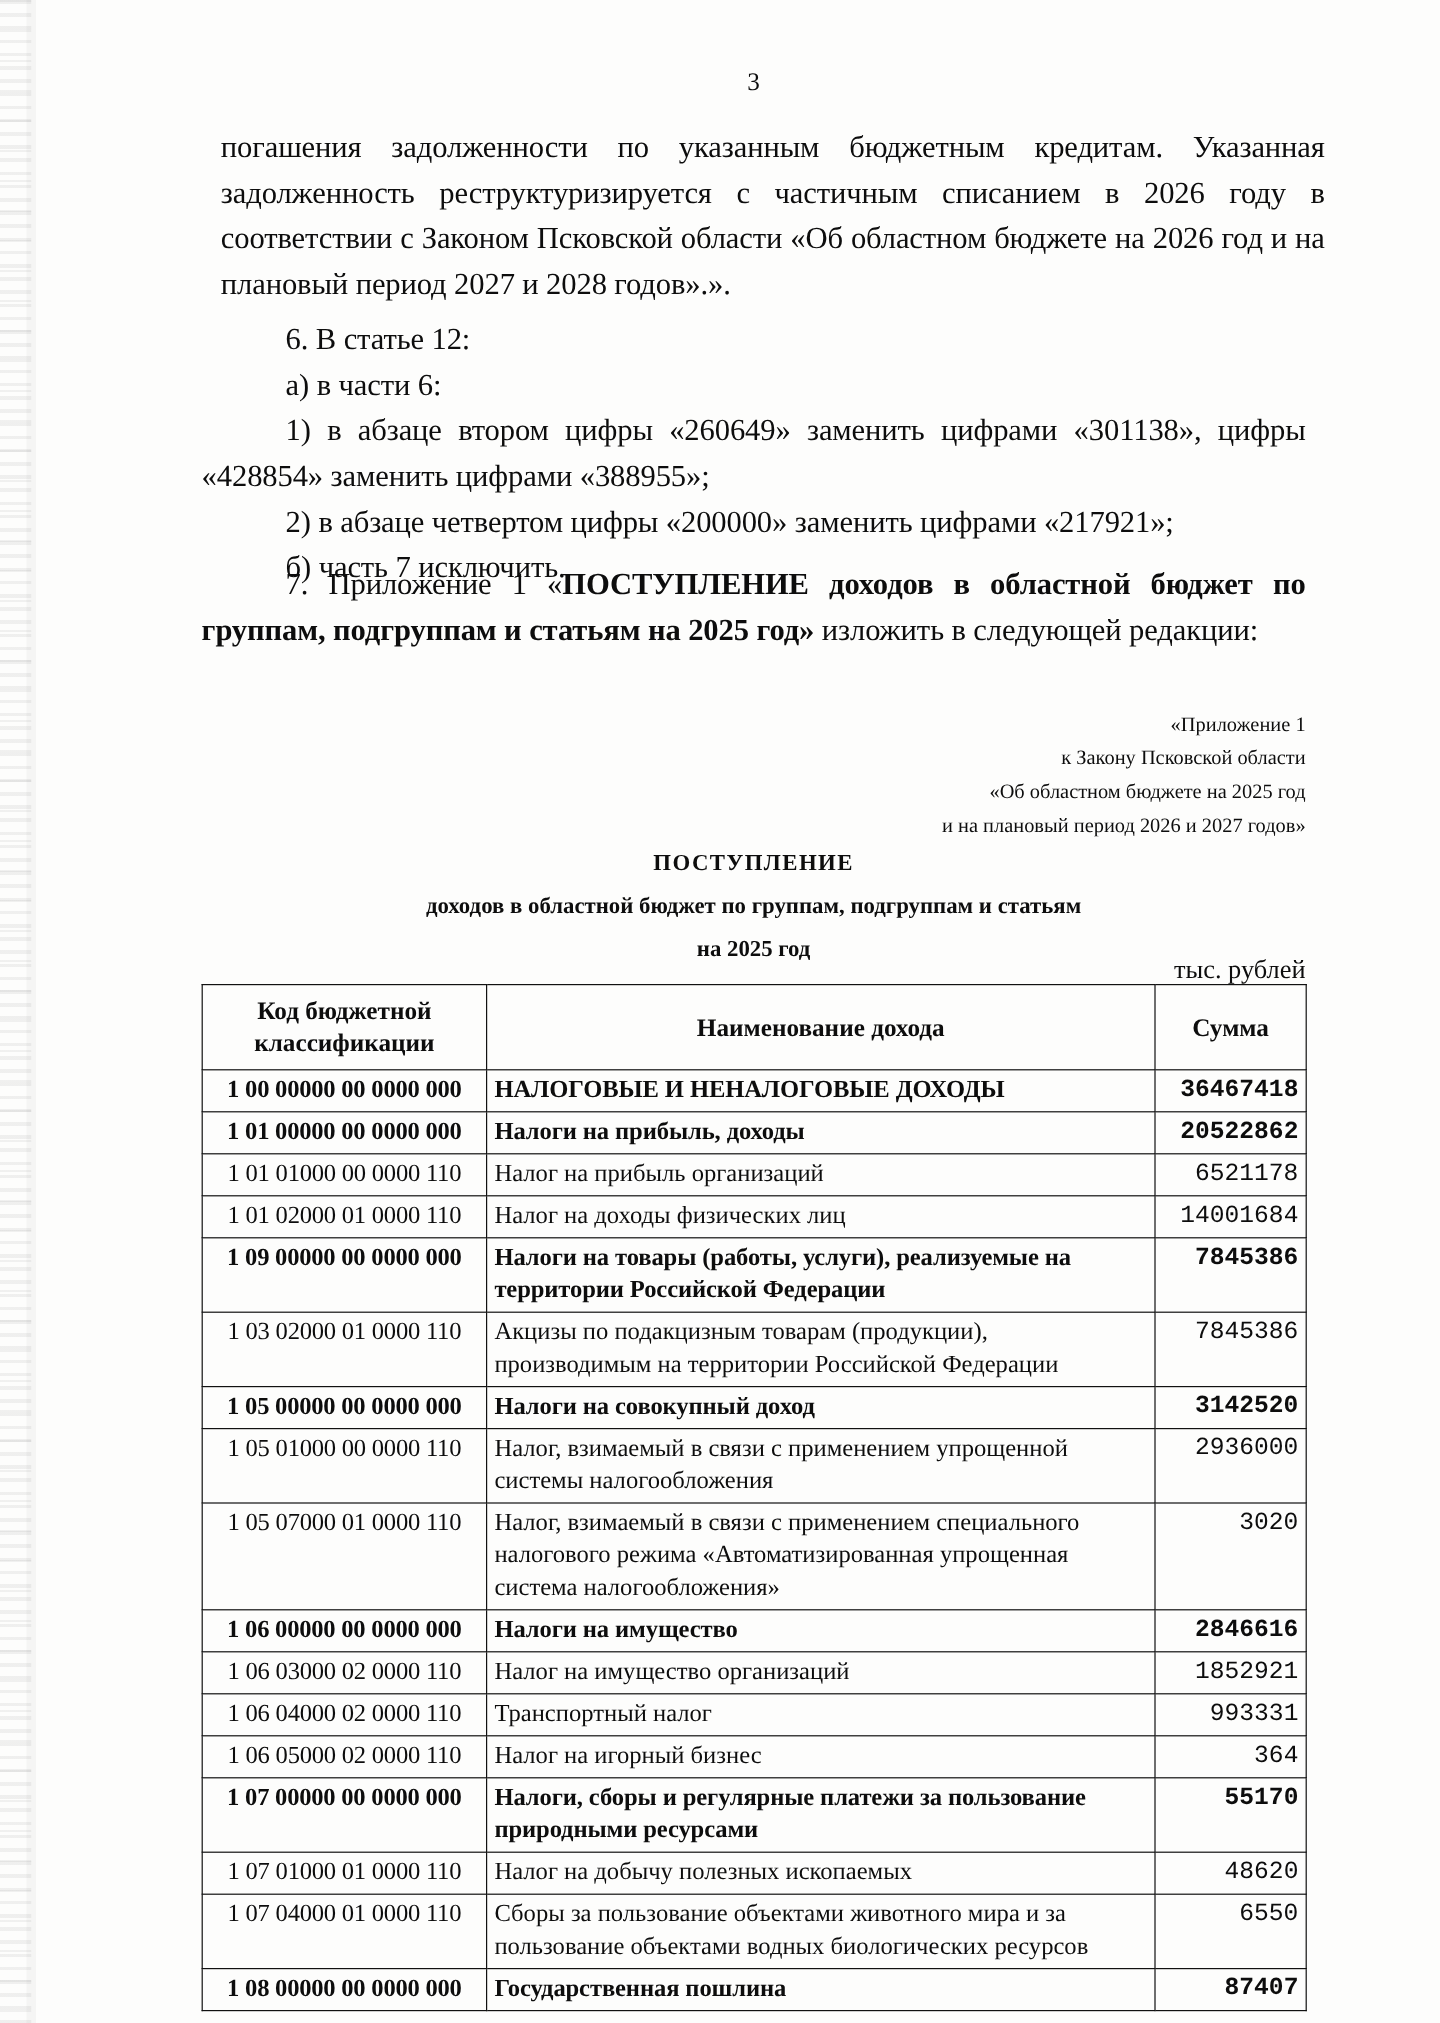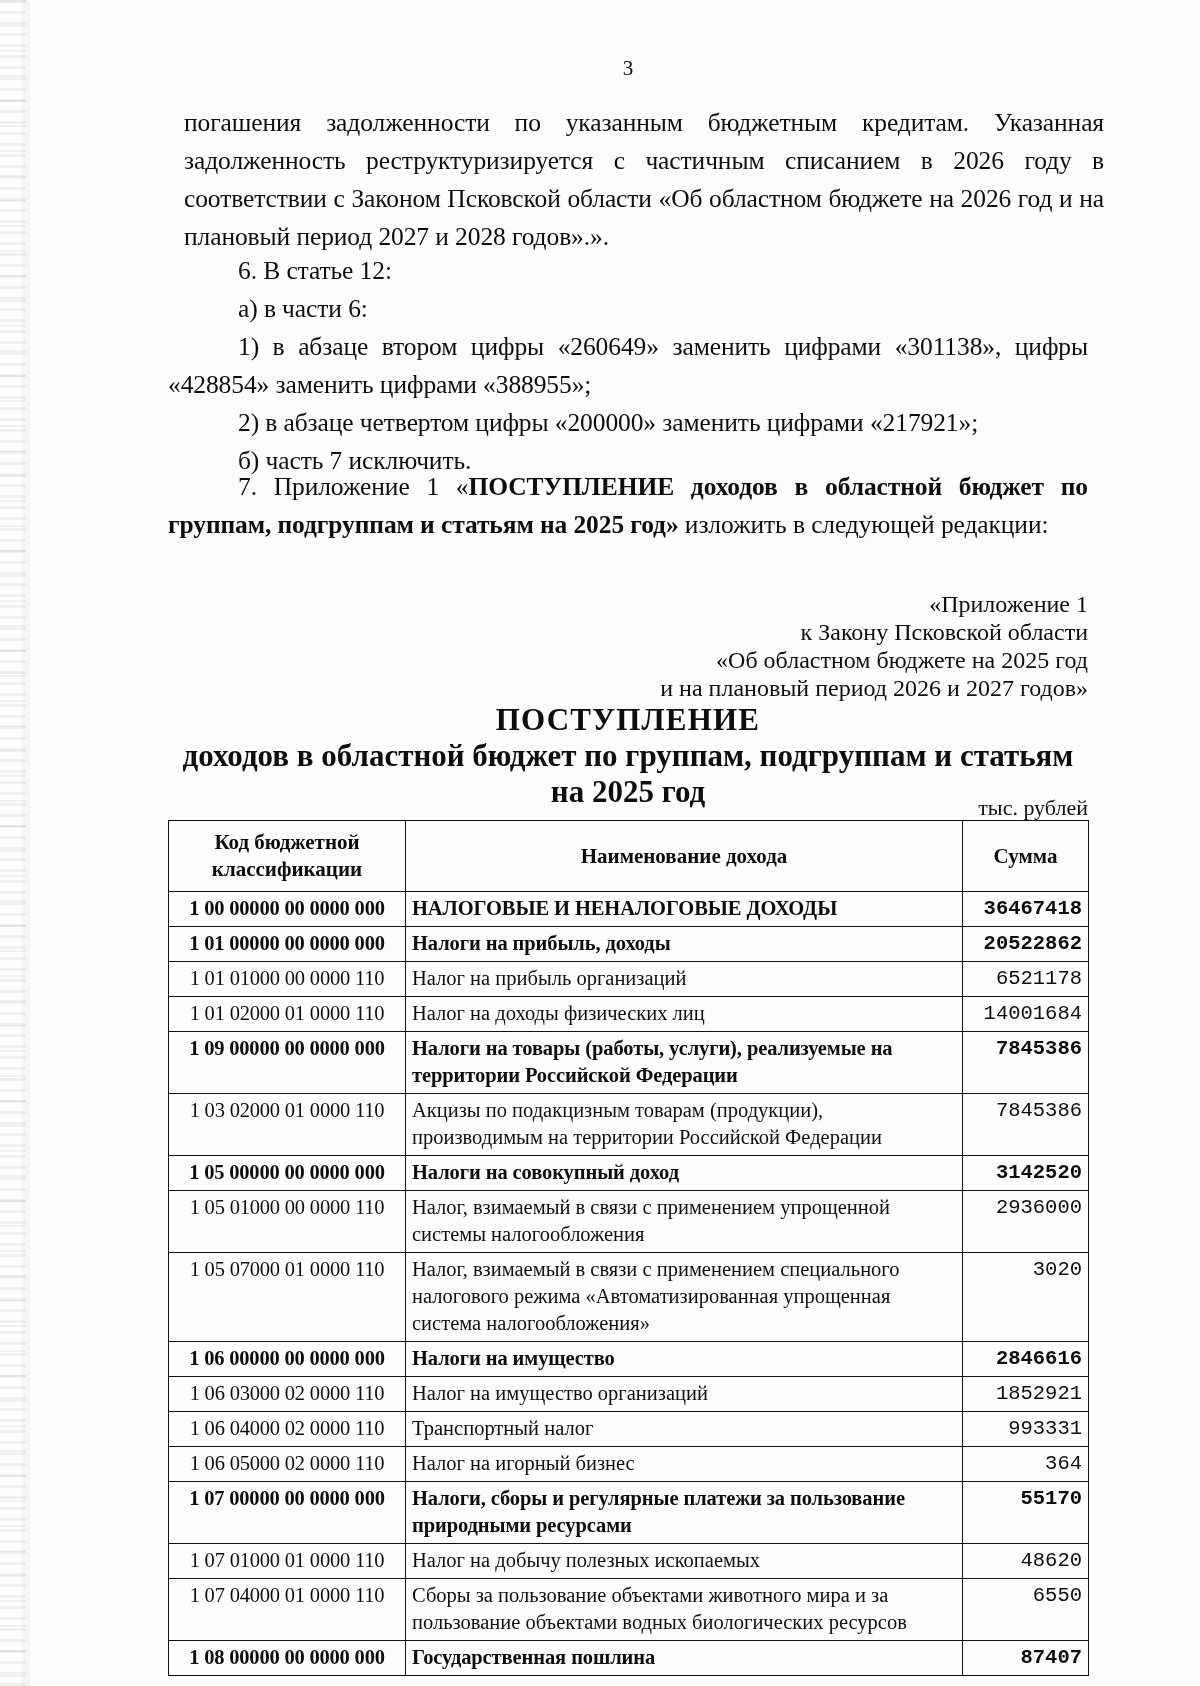--- a/index.html
+++ b/index.html
@@ -75,21 +75,21 @@
     position: absolute;
     top: 104px;
     left: 16px;
     width: 920px;
   }
   .indent {
     text-indent: 70px;
   }
   .list-block {
     position: absolute;
-    top: 252px;
+    top: 264px;
     left: 0;
     width: 920px;
   }
   .list-block p.body {
     text-align: left;
   }
   .list-block p.just {
     text-align: justify;
   }
   .para7 {
@@ -101,31 +101,31 @@
   .para7 p.body {
     text-align: justify;
   }
   b, .b { font-weight: bold; }
   .appendix {
     position: absolute;
     top: 590px;
     left: 0;
     width: 920px;
     text-align: right;
-    font-size: 24px;
+    font-size: 17px;
     line-height: 28px;
   }
   .doc-title {
     position: absolute;
     top: 702px;
     left: 0;
     width: 920px;
     text-align: center;
     font-weight: bold;
-    font-size: 31px;
+    font-size: 19px;
     line-height: 36px;
   }
   .doc-title .t1 { letter-spacing: 1.2px; }
   .units {
     position: absolute;
     top: 795px;
     left: 0;
     width: 920px;
     text-align: right;
     font-size: 22px;

